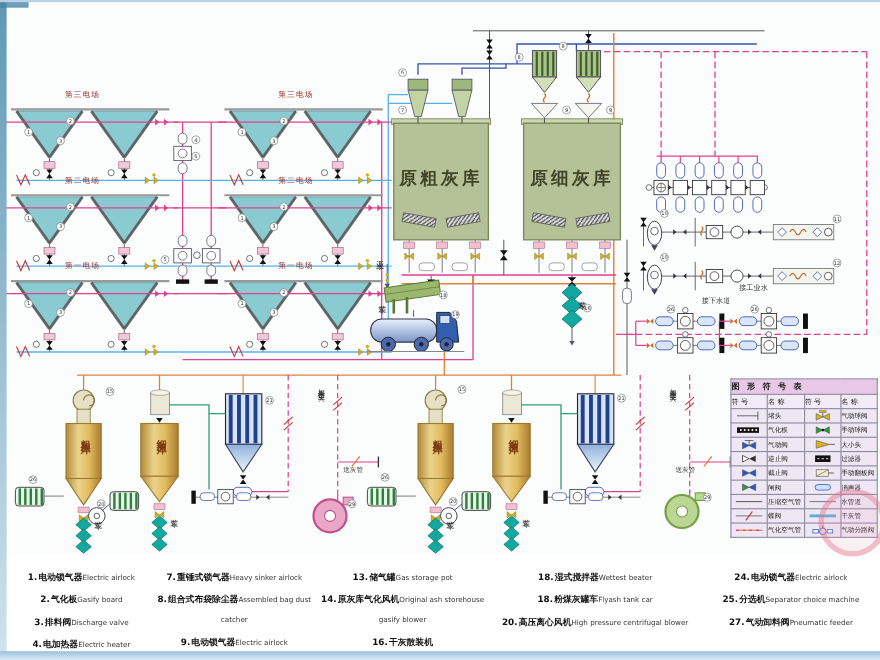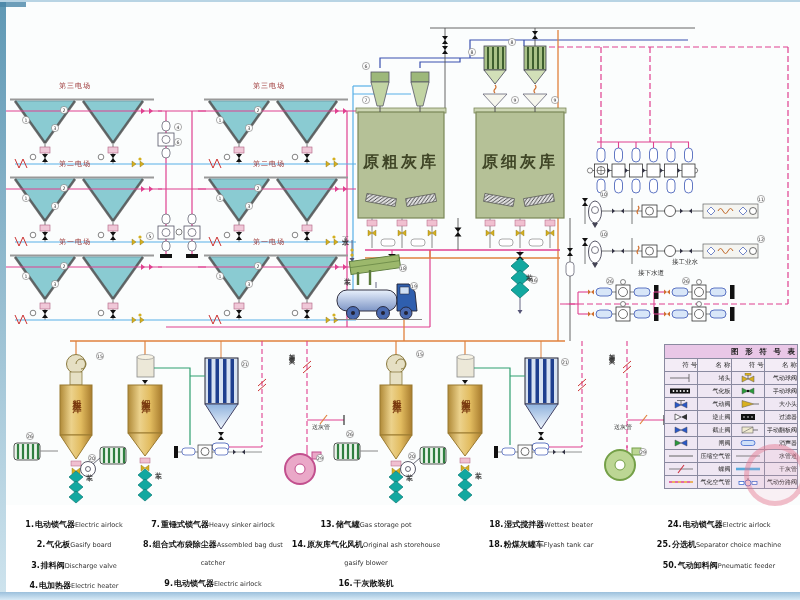--- a/index.html
+++ b/index.html
@@ -10,21 +10,21 @@
   .hlab,.vlab,.flab,.silolab,.binlab{position:absolute;z-index:3;color:#333;white-space:nowrap;}
   .vlab{writing-mode:vertical-rl;text-orientation:upright;letter-spacing:1px;font-size:7px;}
   .flab{font-size:7px;color:#9a3030;width:60px;text-align:center;letter-spacing:1px;}
   .silolab{font-size:16px;font-weight:700;color:#3f4526;letter-spacing:3px;width:84px;text-align:center;}
   .binlab{writing-mode:vertical-rl;text-orientation:upright;font-size:9px;font-weight:700;color:#7a3a10;letter-spacing:2px;}
   .tiny{font-size:6px;}
   .small{font-size:6.5px;}
   
   #legend{position:absolute;left:664px;top:344px;width:134px;z-index:4;background:#efe7f3;
           border:1px solid #8a8aa0;border-collapse:collapse;table-layout:fixed;}
-  #legend td,#legend th{border:1px solid #8a8aa0;padding:0;font-size:6px;color:#222;text-align:right;
+  #legend td,#legend th{border:1px solid #8a8aa0;padding:0;font-size:6px;color:#222;text-align:left;
           height:12px;overflow:hidden;font-weight:400;}
   #legend .t{background:#e9c7e7;font-size:7.5px;letter-spacing:2px;height:13px;font-weight:700;}
   #legend th{background:#f3ecf6;font-size:6.5px;}
   #legend svg{display:block;margin:0 auto;}
   .sk{stroke:#444;stroke-width:.7;}
   
   #eqlist{position:absolute;left:0;top:505px;width:800px;height:87px;background:#fff;z-index:2;text-align:center;}
   .eqcol{position:absolute;top:8px;}
   .eqi{margin:0 0 2.5px;line-height:1.12;}
   .eqi .n{font-weight:700;font-size:8px;color:#111;margin-right:1px;}
@@ -828,27 +828,28 @@
   <div class="eqcol" style="left:290px;width:152px">
 
   <div class="eqi"><span class="n">13.</span><span class="z">储气罐</span><span class="e">Gas storage pot</span></div>
         <div class="eqi"><span class="n">14.</span><span class="z">原灰库气化风机</span><span class="e">Original ash storehouse gasify blower</span></div>
         <div class="eqi"><span class="n">16.</span><span class="z">干灰散装机</span></div>
       </div>
   <div class="eqcol" style="left:444px;width:194px">
 
   <div class="eqi"><span class="n">18.</span><span class="z">湿式搅拌器</span><span class="e">Wettest beater</span></div>
         <div class="eqi"><span class="n">18.</span><span class="z">粉煤灰罐车</span><span class="e">Flyash tank car</span></div>
+        <div class="eqi"><span class="n">20.</span><span class="z">高压离心风机</span><span class="e">High pressure centrifugal blower</span></div>
         <div class="eqi"></div>
       </div>
   <div class="eqcol" style="left:640px;width:158px">
 
   <div class="eqi"><span class="n">24.</span><span class="z">电动锁气器</span><span class="e">Electric airlock</span></div>
         <div class="eqi"><span class="n">25.</span><span class="z">分选机</span><span class="e">Separator choice machine</span></div>
-        <div class="eqi"><span class="n">50.</span><span class="z">气动卸料阀</span><span class="e">Pneumatic feeder</span></div>
+        <div class="eqi"><span class="n">27.</span><span class="z">气动卸料阀</span><span class="e">Pneumatic feeder</span></div>
         <div class="eqi"></div>
       </div>
 </div>
 
 <div class="edge" style="left:0;top:0;width:6px;height:600px;background:linear-gradient(#5f98b4,#cfe4ee)"></div>
 <div class="edge" style="left:0;top:0;width:26px;height:7px;background:#4a86a8;opacity:.8"></div>
 <div class="edge" style="left:0;top:592px;width:800px;height:8px;background:linear-gradient(#9cc0dc,#d8eaf6)"></div>
 <div class="edge" style="left:0;top:0;width:800px;height:2px;background:#b8d4e4"></div>
 <div id="stamp"></div>
 

